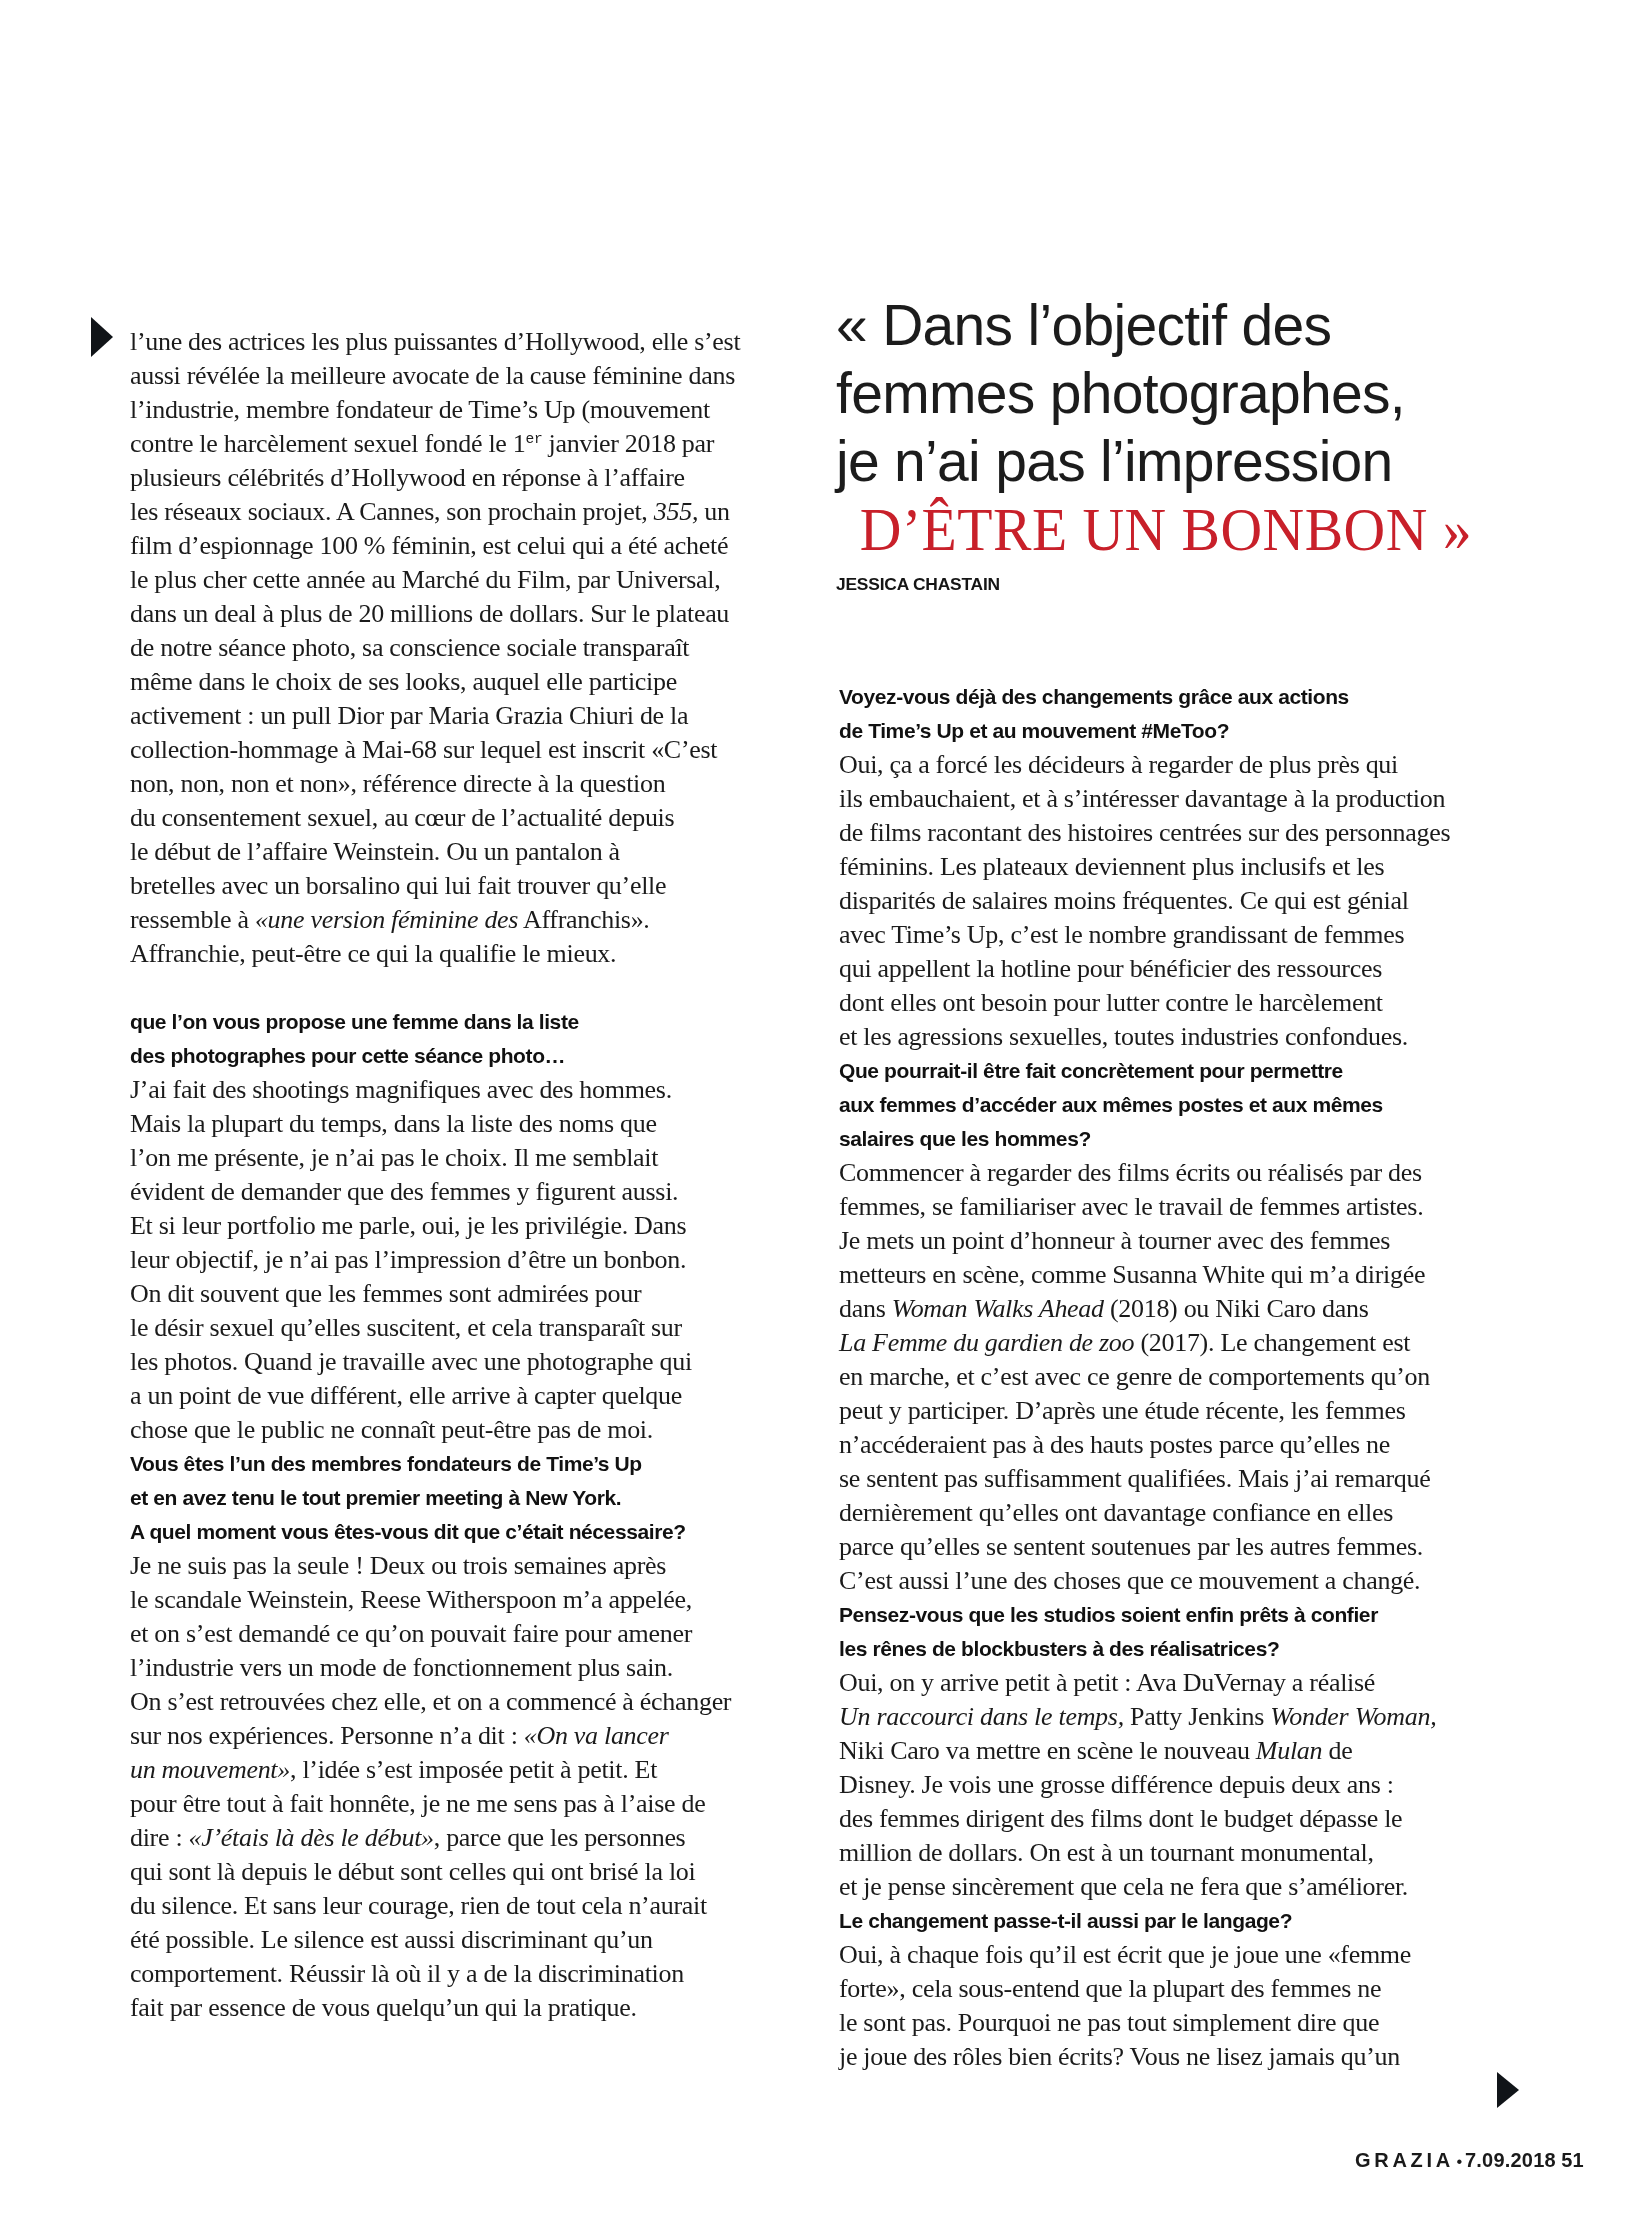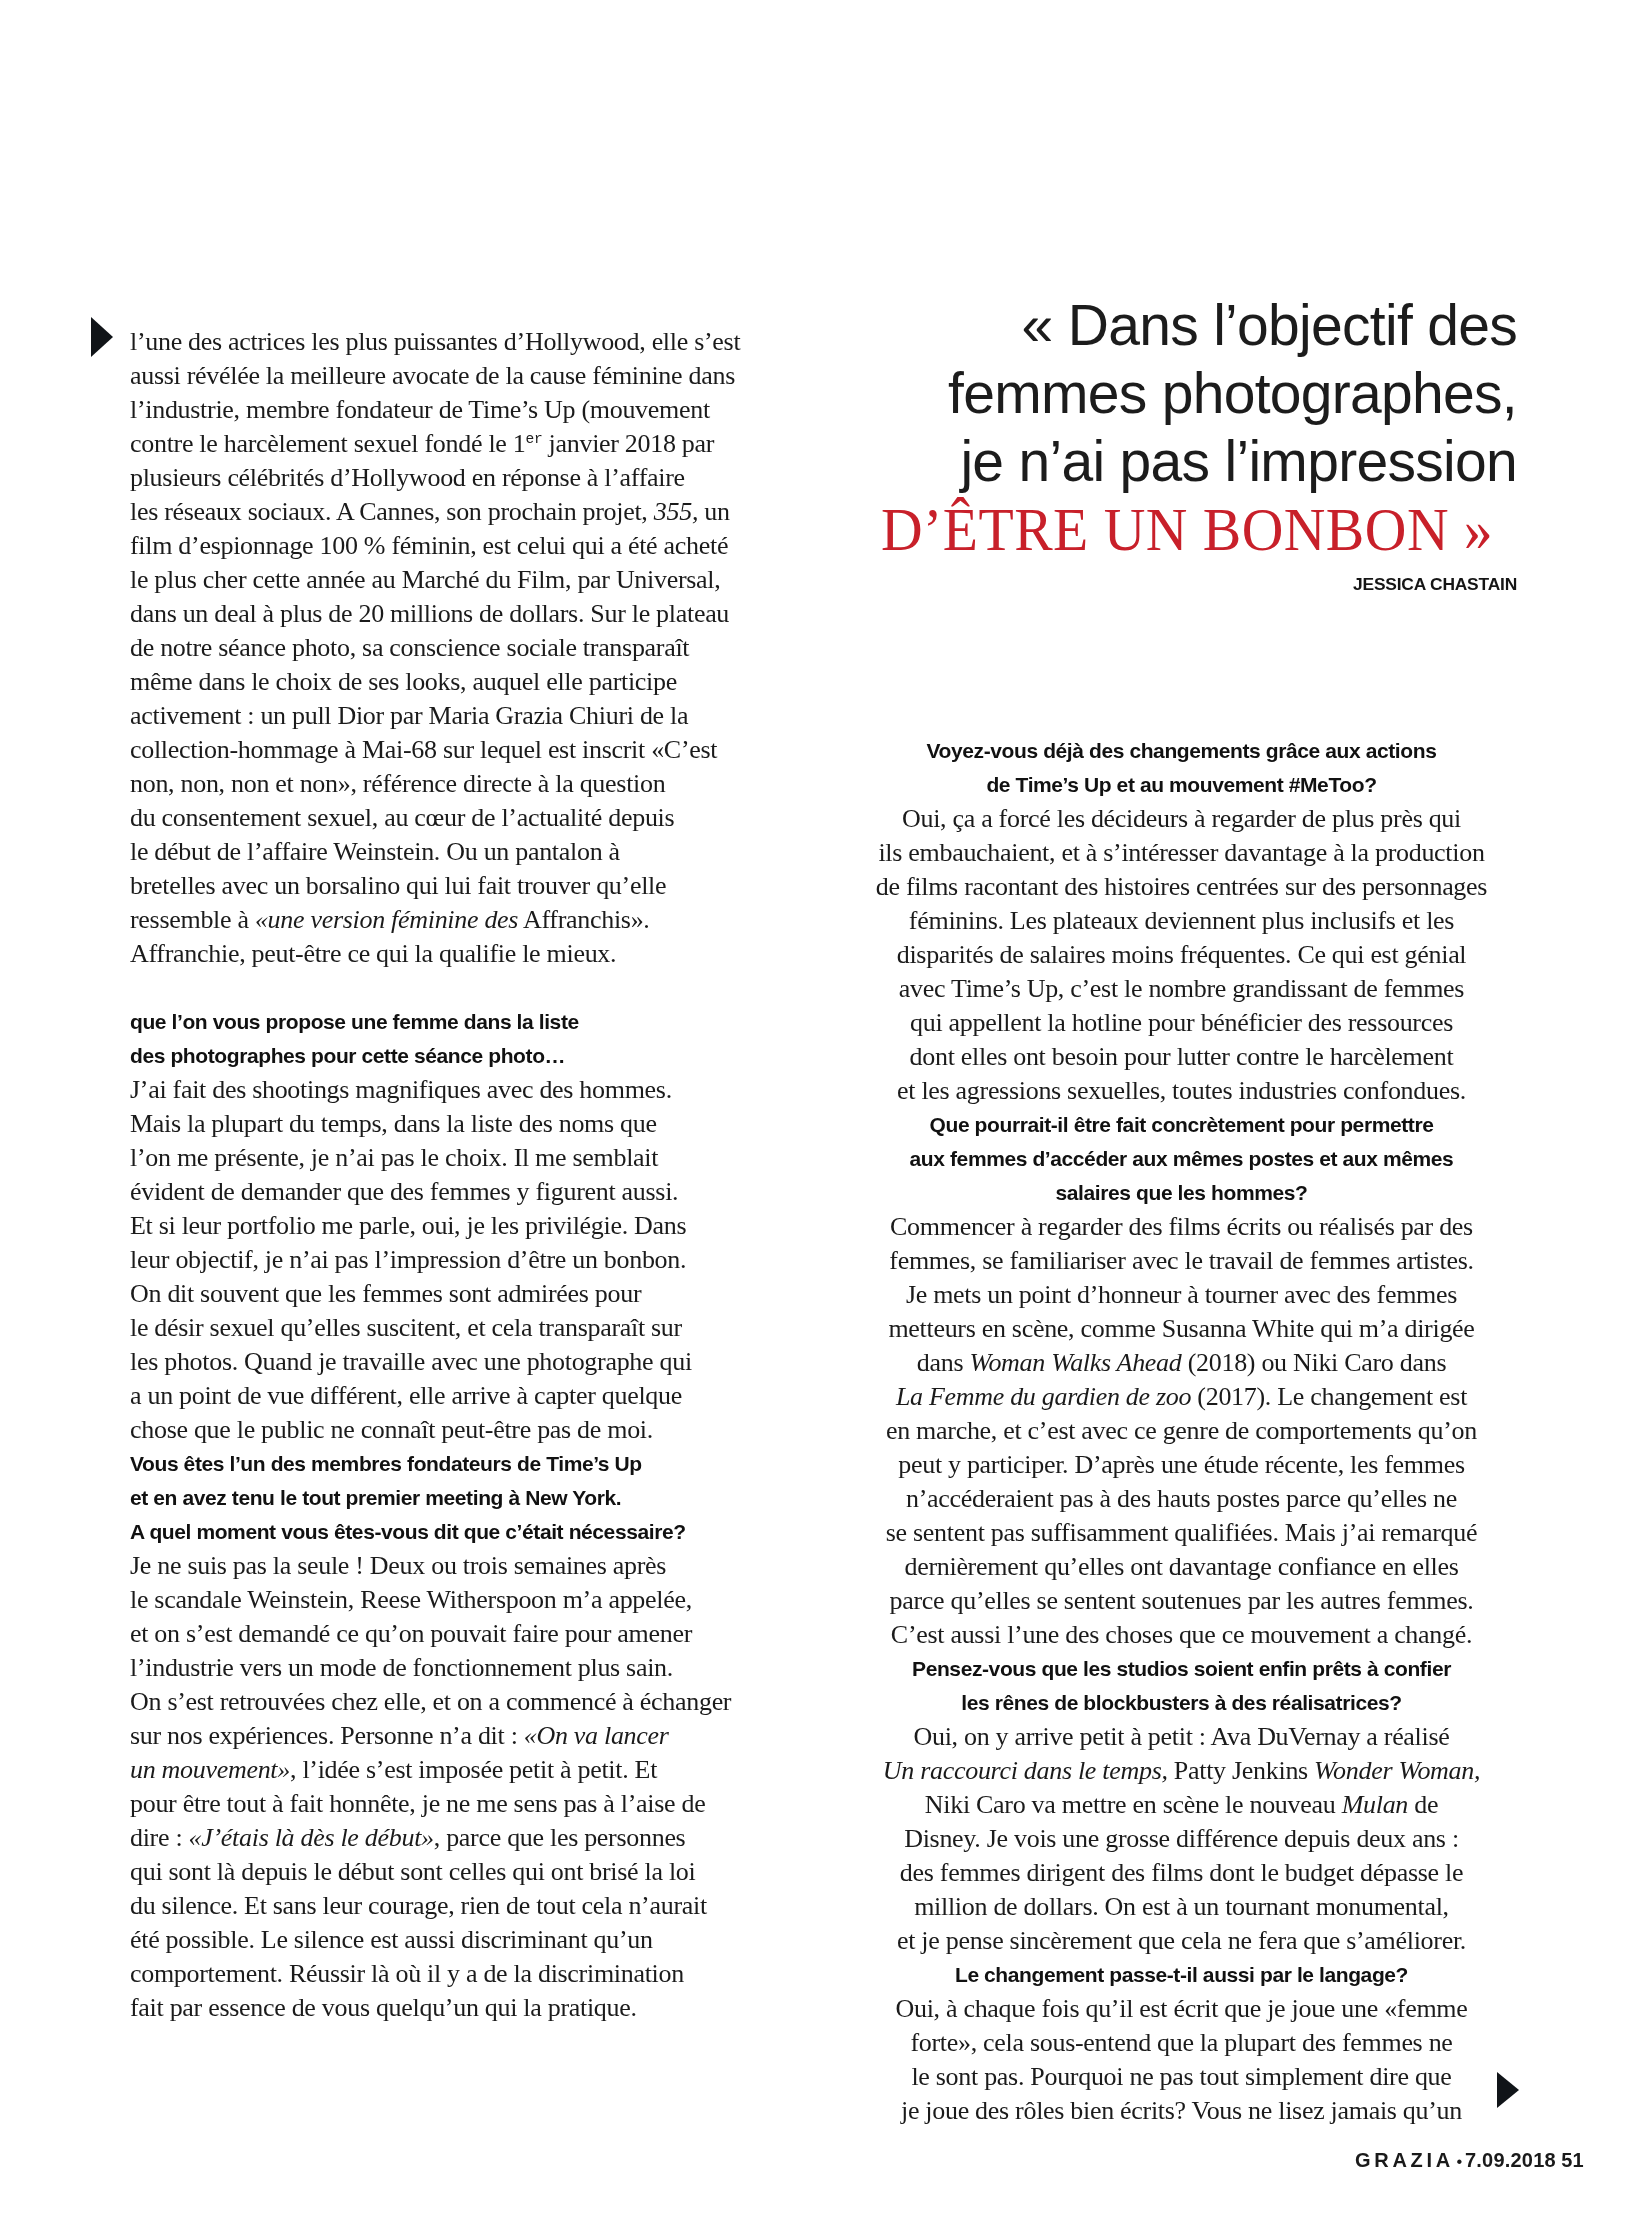--- a/index.html
+++ b/index.html
@@ -1,39 +1,39 @@
 <!DOCTYPE html>
 <html style="font-size:14.6px"><head>
 <meta charset="utf-8">
 <style>
   html, body { margin: 0; padding: 0; background: #ffffff; }
   body { width: 1645px; height: 2227px; position: relative; overflow: hidden; color: #1b1b1b; }
   .col { position: absolute; }
   .col-left { left: 130px; top: 325px; width: 667px; }
-  .col-right { left: 839px; top: 734px; width: 685px; text-align: center; }
+  .col-right { left: 839px; top: 680px; width: 685px; }
   .ln {
     display: block; height: 34px; line-height: 34px; white-space: nowrap;
     font-family: "Liberation Serif", serif; font-size: 26px; letter-spacing: -0.3px;
     color: #1b1b1b;
   }
   .ln.q {
     font-family: "Liberation Sans", sans-serif; font-weight: bold; font-size: 21px;
     letter-spacing: -0.4px; color: #111;
   }
   .ln.blank { height: 34px; }
   .ln i { font-style: italic; }
   sup.ord { font-size: 14.6px; vertical-align: 9.1px; line-height: 0; font-family: Liberation Mono, monospace; }
   .arrow {
     position: absolute; width: 0; height: 0;
     border-top: 20px solid transparent; border-bottom: 20px solid transparent;
     border-left: 22px solid #101418;
   }
   .arrow-start { left: 91px; top: 317px; }
   .arrow-cont { left: 1497px; top: 2072px; border-top-width: 18.3px; border-bottom-width: 18.3px; }
-  .pull-quote { position: absolute; left: 836px; top: 291px; width: 681px; text-align: right; }
+  .pull-quote { position: absolute; left: 836px; top: 291px; width: 681px; text-align: left; }
   .pq-line {
     display: block; height: 68px; line-height: 68px; white-space: nowrap;
     font-family: "Liberation Sans", sans-serif; font-weight: normal; font-size: 57px;
     letter-spacing: -0.7px; color: #1c1c1c;
   }
   .pq-red {
     display: block; height: 68px; line-height: 68px; white-space: nowrap;
     font-family: "Liberation Serif", serif; font-size: 62px; letter-spacing: 0.5px;
     color: #c8202a; font-weight: normal;
     transform: scaleX(0.93); transform-origin: center;

